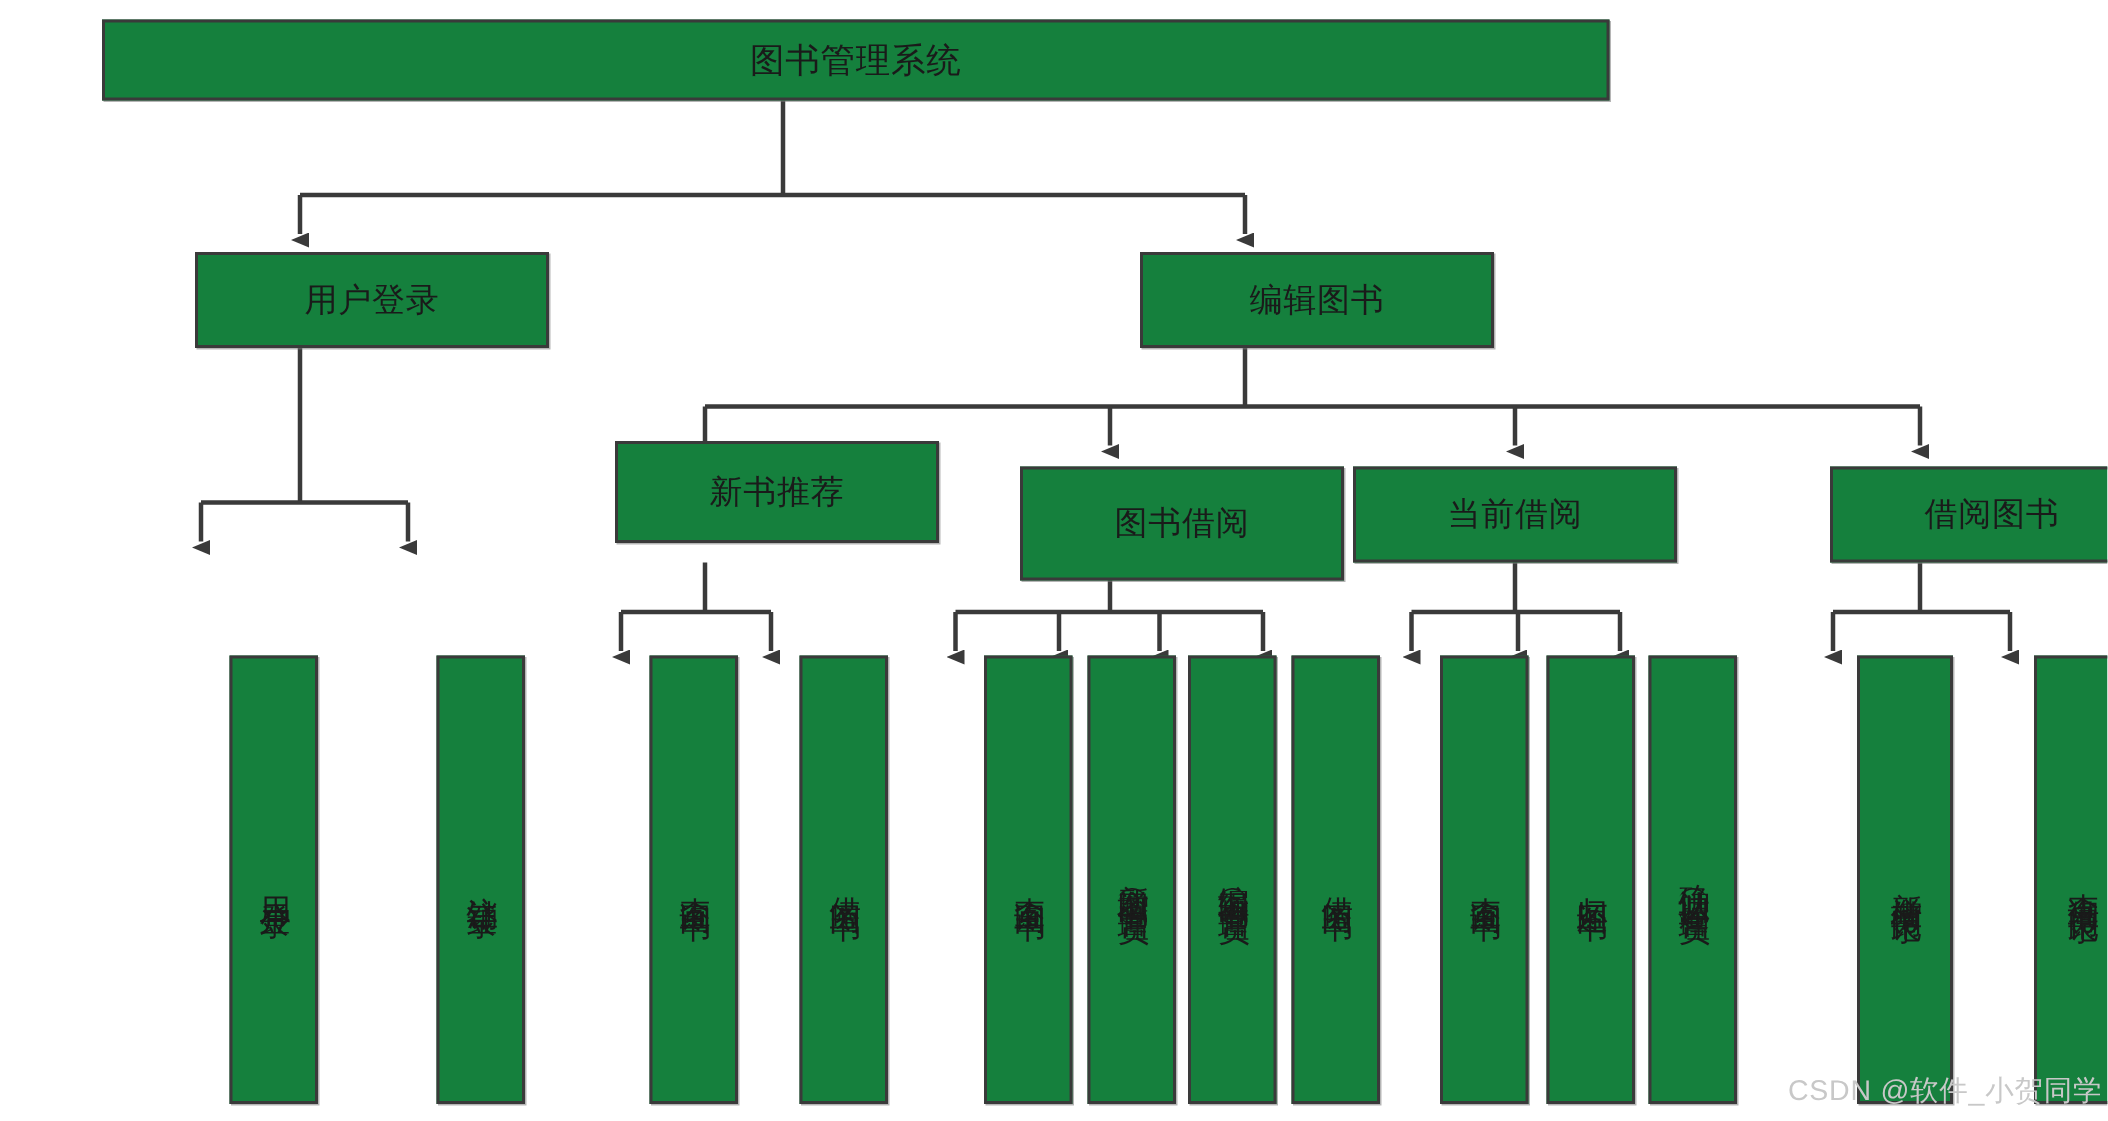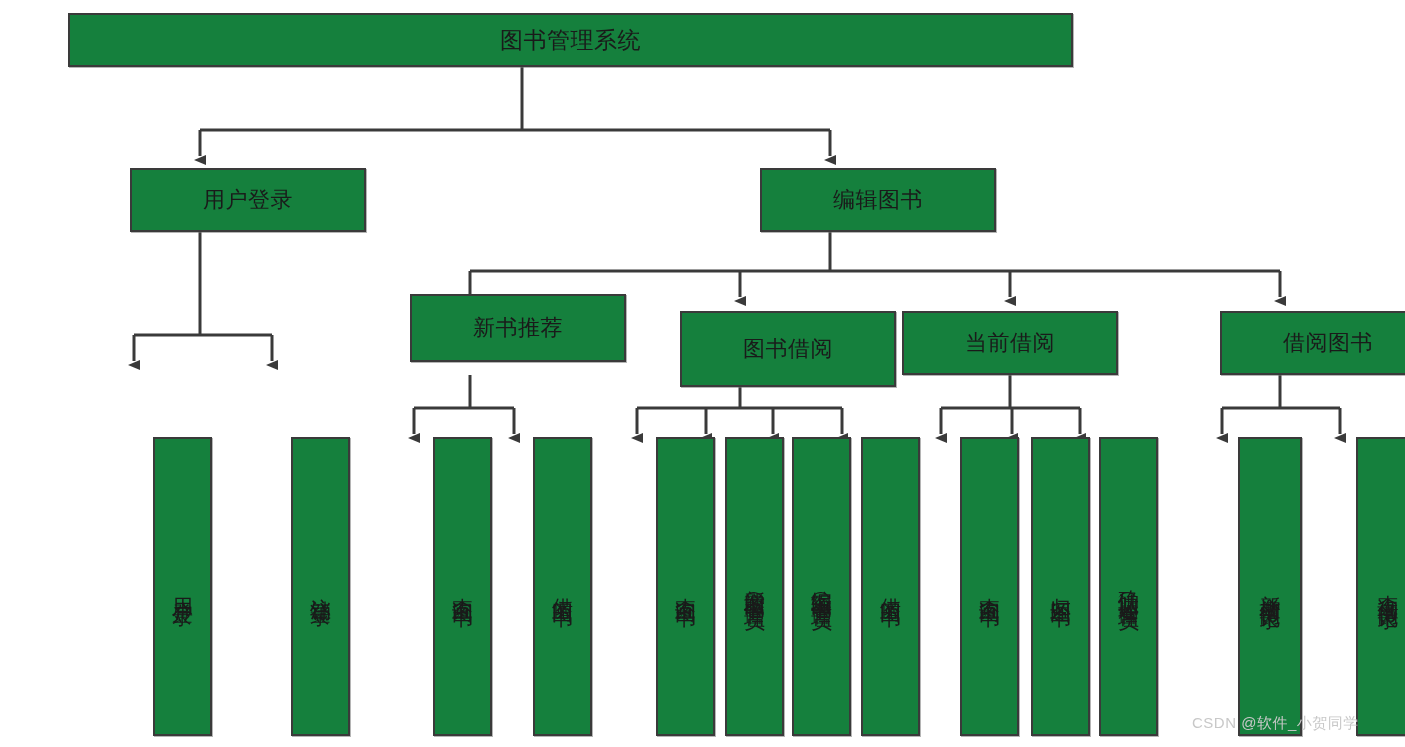--- a/index.html
+++ b/index.html
@@ -50,21 +50,21 @@
     writing-mode: vertical-rl;
     text-orientation: upright;
     font-size: 21px;
     line-height: 1.05;
     letter-spacing: 3px;
     white-space: nowrap;
     text-align: center;
   }
   .watermark {
     position: absolute;
-    font-size: 15px;
+    font-size: 19px;
     color: #c8c8c8;
     white-space: nowrap;
     letter-spacing: 0.5px;
     pointer-events: none;
   }
 </style>
 </head>
 <body>
 
 <div id="canvas">

